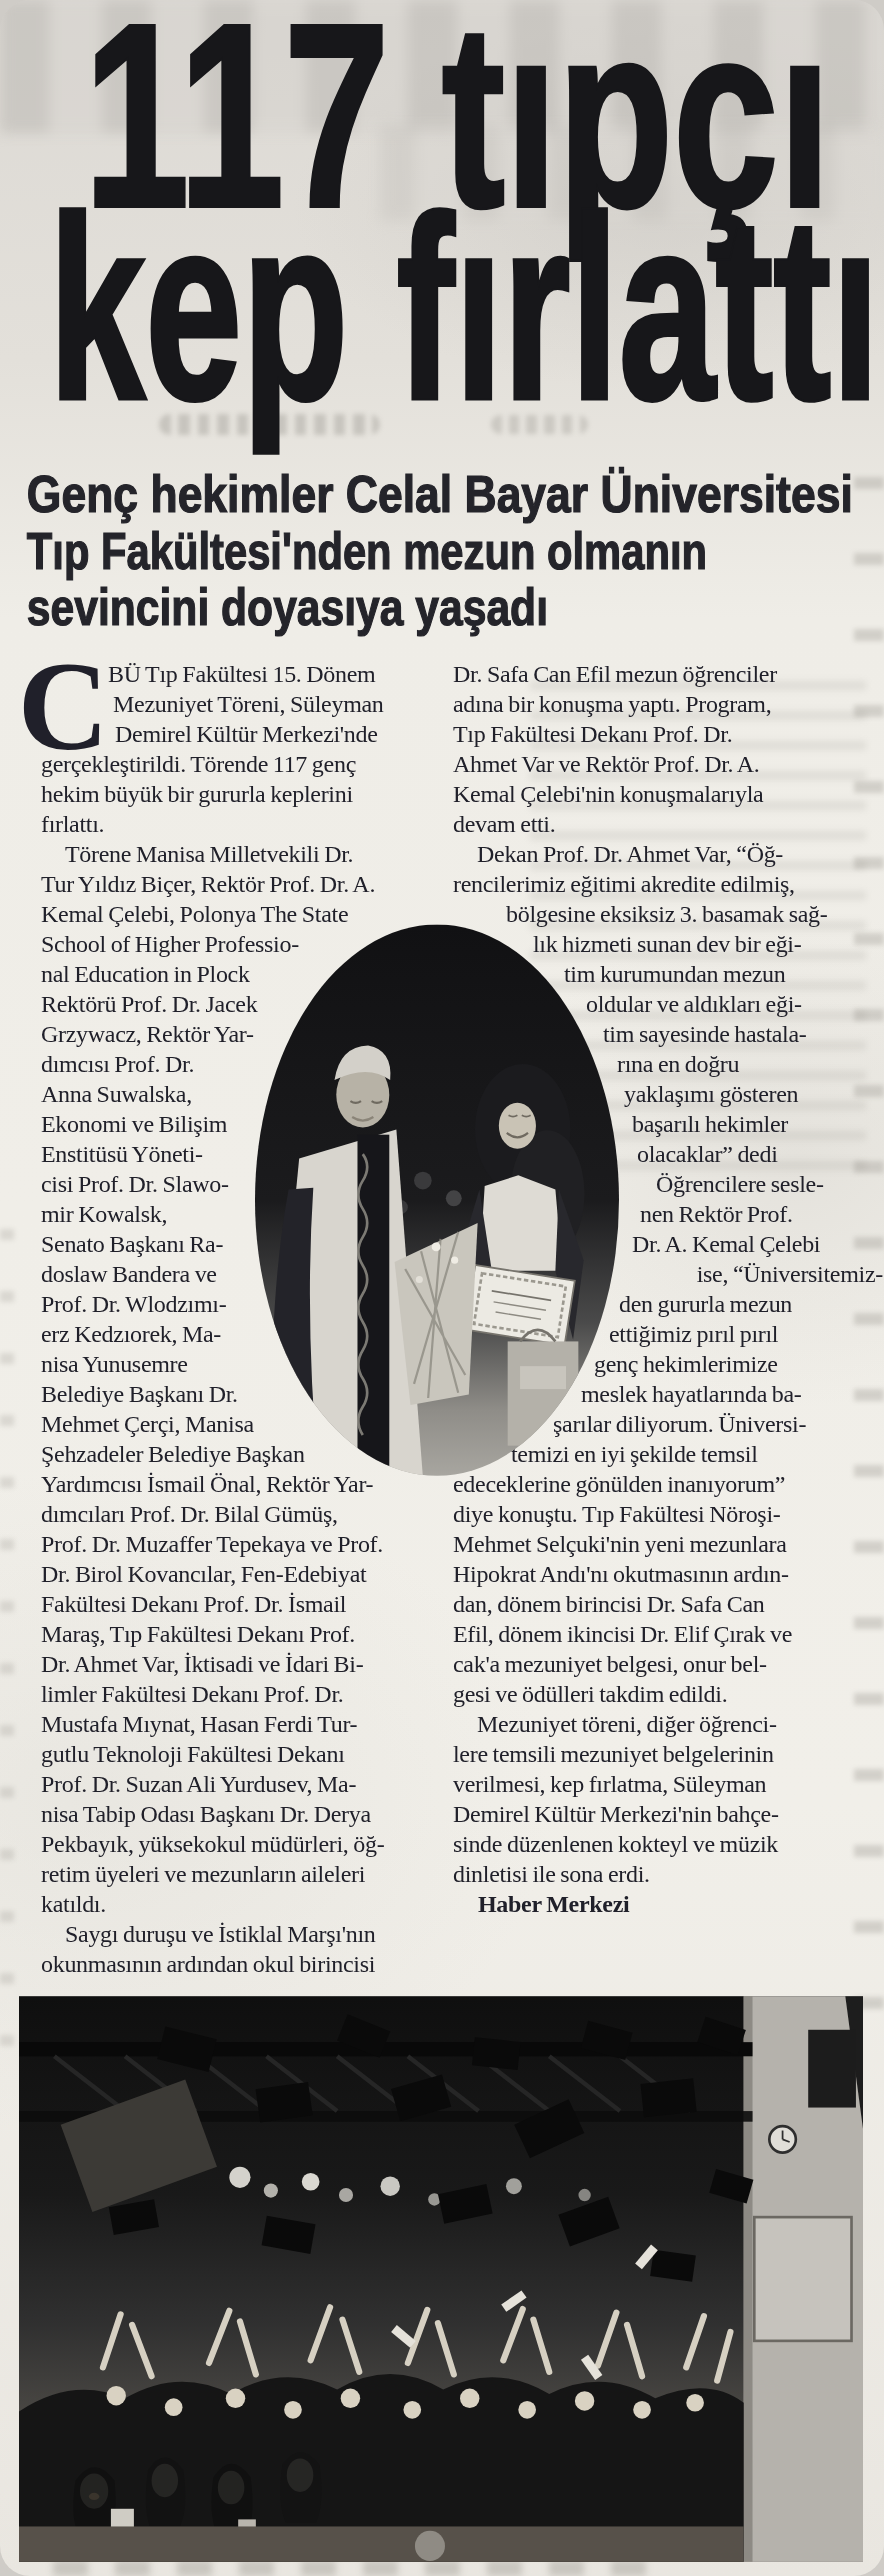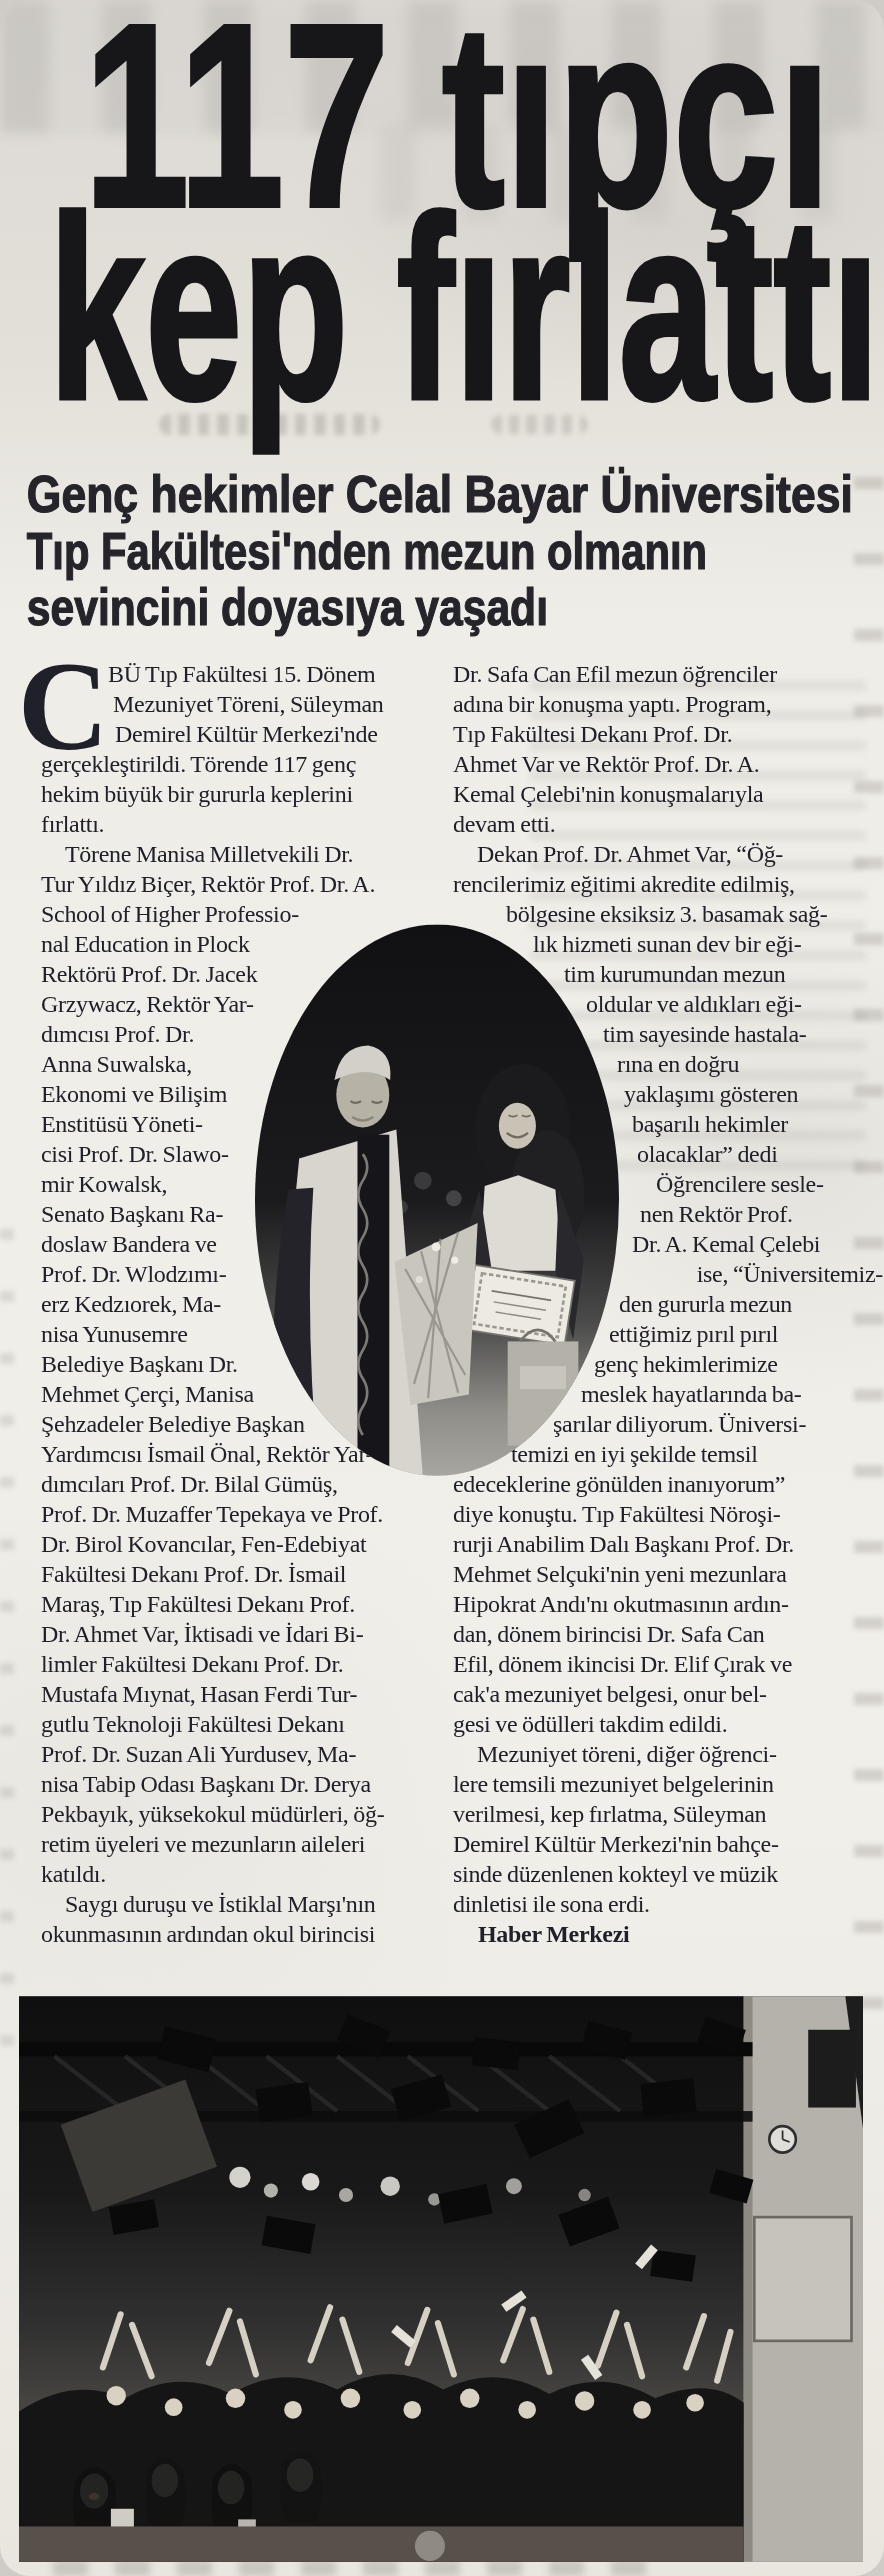--- a/index.html
+++ b/index.html
@@ -84,20 +84,21 @@
   <div class="dropcap">C</div>
   <div class="bodycol col-left">
       <div class="ln" style="padding-left: 67px;">BÜ Tıp Fakültesi 15. Dönem</div>
       <div class="ln" style="padding-left: 72px;">Mezuniyet Töreni, Süleyman</div>
       <div class="ln" style="padding-left: 74px;">Demirel Kültür Merkezi'nde</div>
       <div class="ln">gerçekleştirildi. Törende 117 genç</div>
       <div class="ln">hekim büyük bir gururla keplerini</div>
       <div class="ln">fırlattı.</div>
       <div class="ln" style="padding-left: 24px;">Törene Manisa Milletvekili Dr.</div>
       <div class="ln">Tur Yıldız Biçer, Rektör Prof. Dr. A.</div>
+      <div class="ln">Kemal Çelebi, Polonya The State</div>
       <div class="ln">School of Higher Professio-</div>
       <div class="ln">nal Education in Plock</div>
       <div class="ln">Rektörü Prof. Dr. Jacek</div>
       <div class="ln">Grzywacz, Rektör Yar-</div>
       <div class="ln">dımcısı Prof. Dr.</div>
       <div class="ln">Anna Suwalska,</div>
       <div class="ln">Ekonomi ve Bilişim</div>
       <div class="ln">Enstitüsü Yöneti-</div>
       <div class="ln">cisi Prof. Dr. Slawo-</div>
       <div class="ln">mir Kowalsk,</div>
@@ -150,21 +151,20 @@
       <div class="ln" style="padding-left: 179px;">Dr. A. Kemal Çelebi</div>
       <div class="ln" style="padding-left: 172px; text-align: right;">ise, “Üniversitemiz-</div>
       <div class="ln" style="padding-left: 166px;">den gururla mezun</div>
       <div class="ln" style="padding-left: 156px;">ettiğimiz pırıl pırıl</div>
       <div class="ln" style="padding-left: 141px;">genç hekimlerimize</div>
       <div class="ln" style="padding-left: 128px;">meslek hayatlarında ba-</div>
       <div class="ln" style="padding-left: 100px;">şarılar diliyorum. Üniversi-</div>
       <div class="ln" style="padding-left: 58px;">temizi en iyi şekilde temsil</div>
       <div class="ln">edeceklerine gönülden inanıyorum”</div>
       <div class="ln">diye konuştu. Tıp Fakültesi Nöroşi-</div>
-      <div class="ln">rurji Anabilim Dalı Başkanı Prof. Dr.</div>
       <div class="ln">Mehmet Selçuki'nin yeni mezunlara</div>
       <div class="ln">Hipokrat Andı'nı okutmasının ardın-</div>
       <div class="ln">dan, dönem birincisi Dr. Safa Can</div>
       <div class="ln">Efil, dönem ikincisi Dr. Elif Çırak ve</div>
       <div class="ln">cak'a mezuniyet belgesi, onur bel-</div>
       <div class="ln">gesi ve ödülleri takdim edildi.</div>
       <div class="ln" style="padding-left: 24px;">Mezuniyet töreni, diğer öğrenci-</div>
       <div class="ln">lere temsili mezuniyet belgelerinin</div>
       <div class="ln">verilmesi, kep fırlatma, Süleyman</div>
       <div class="ln">Demirel Kültür Merkezi'nin bahçe-</div>

